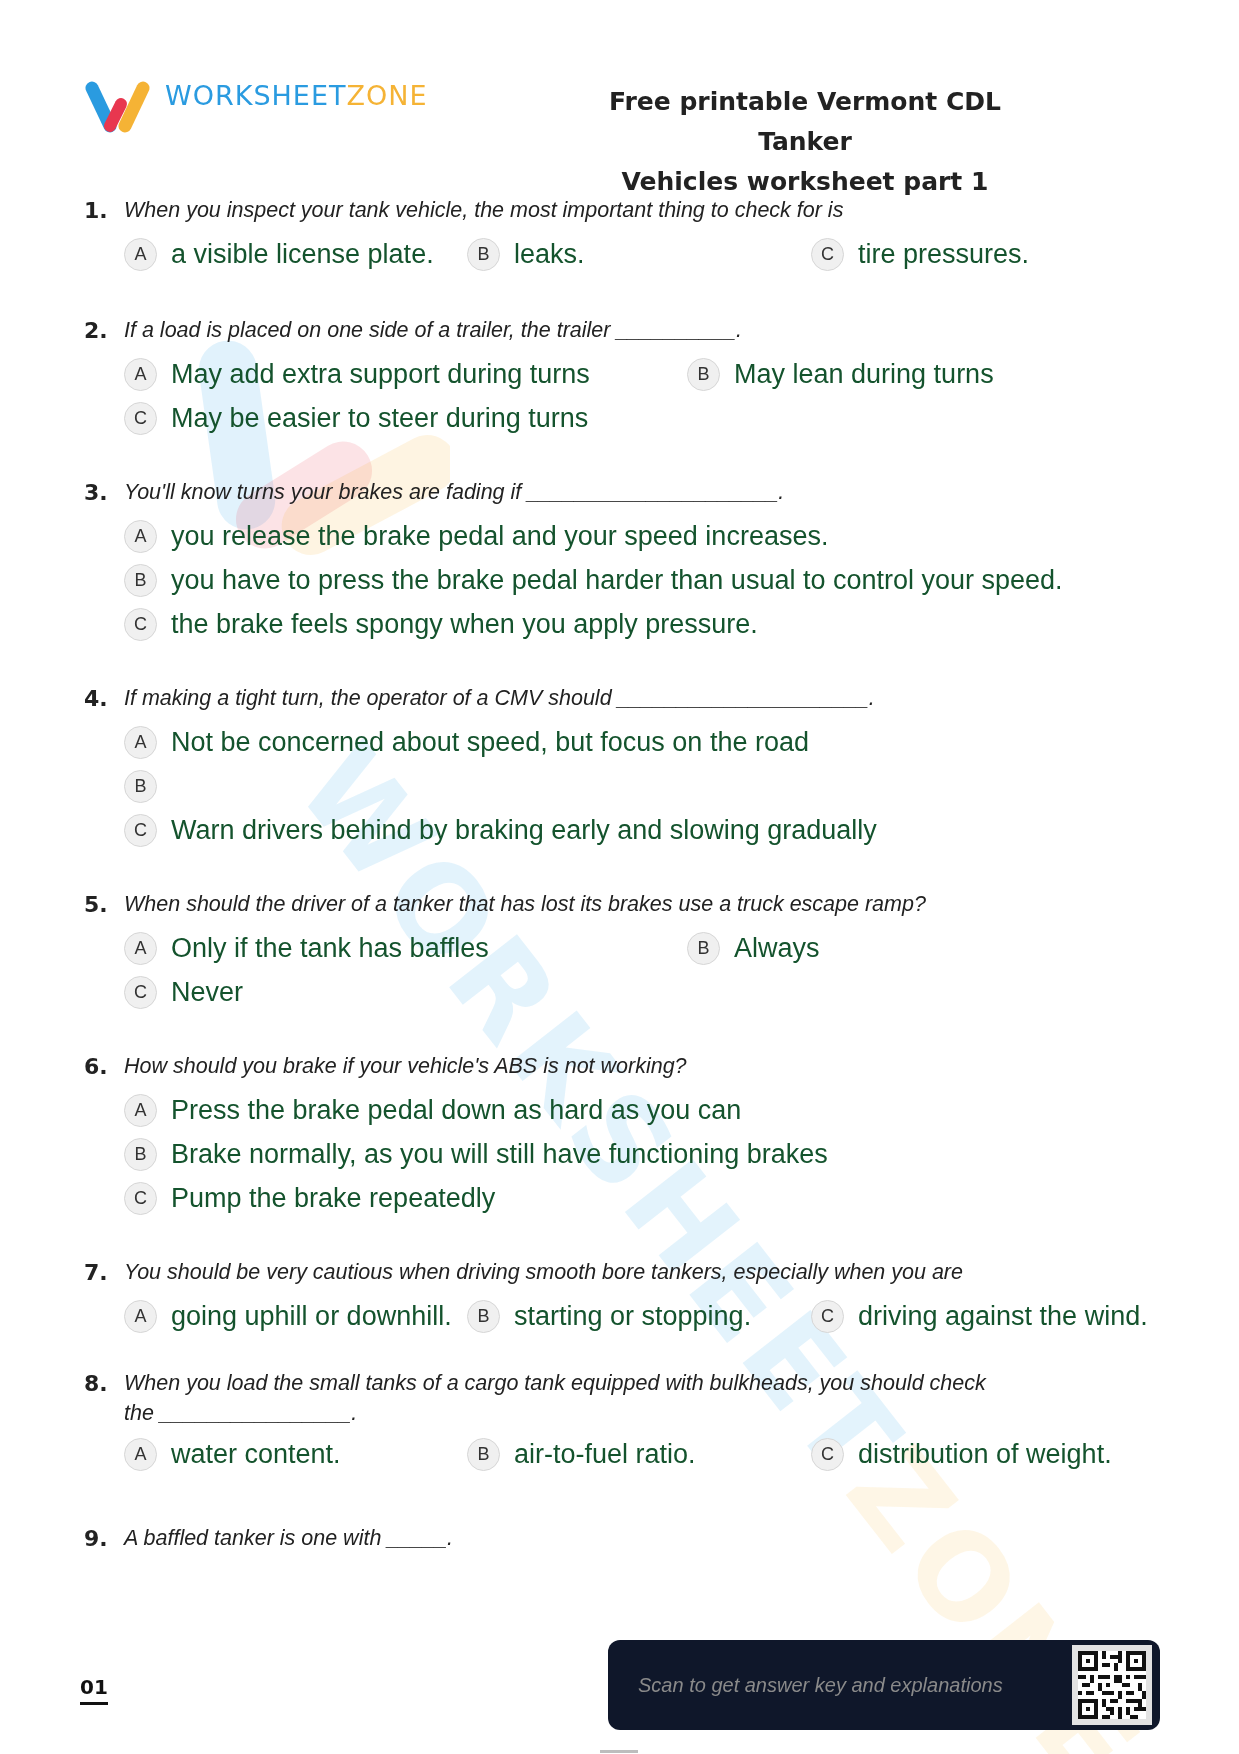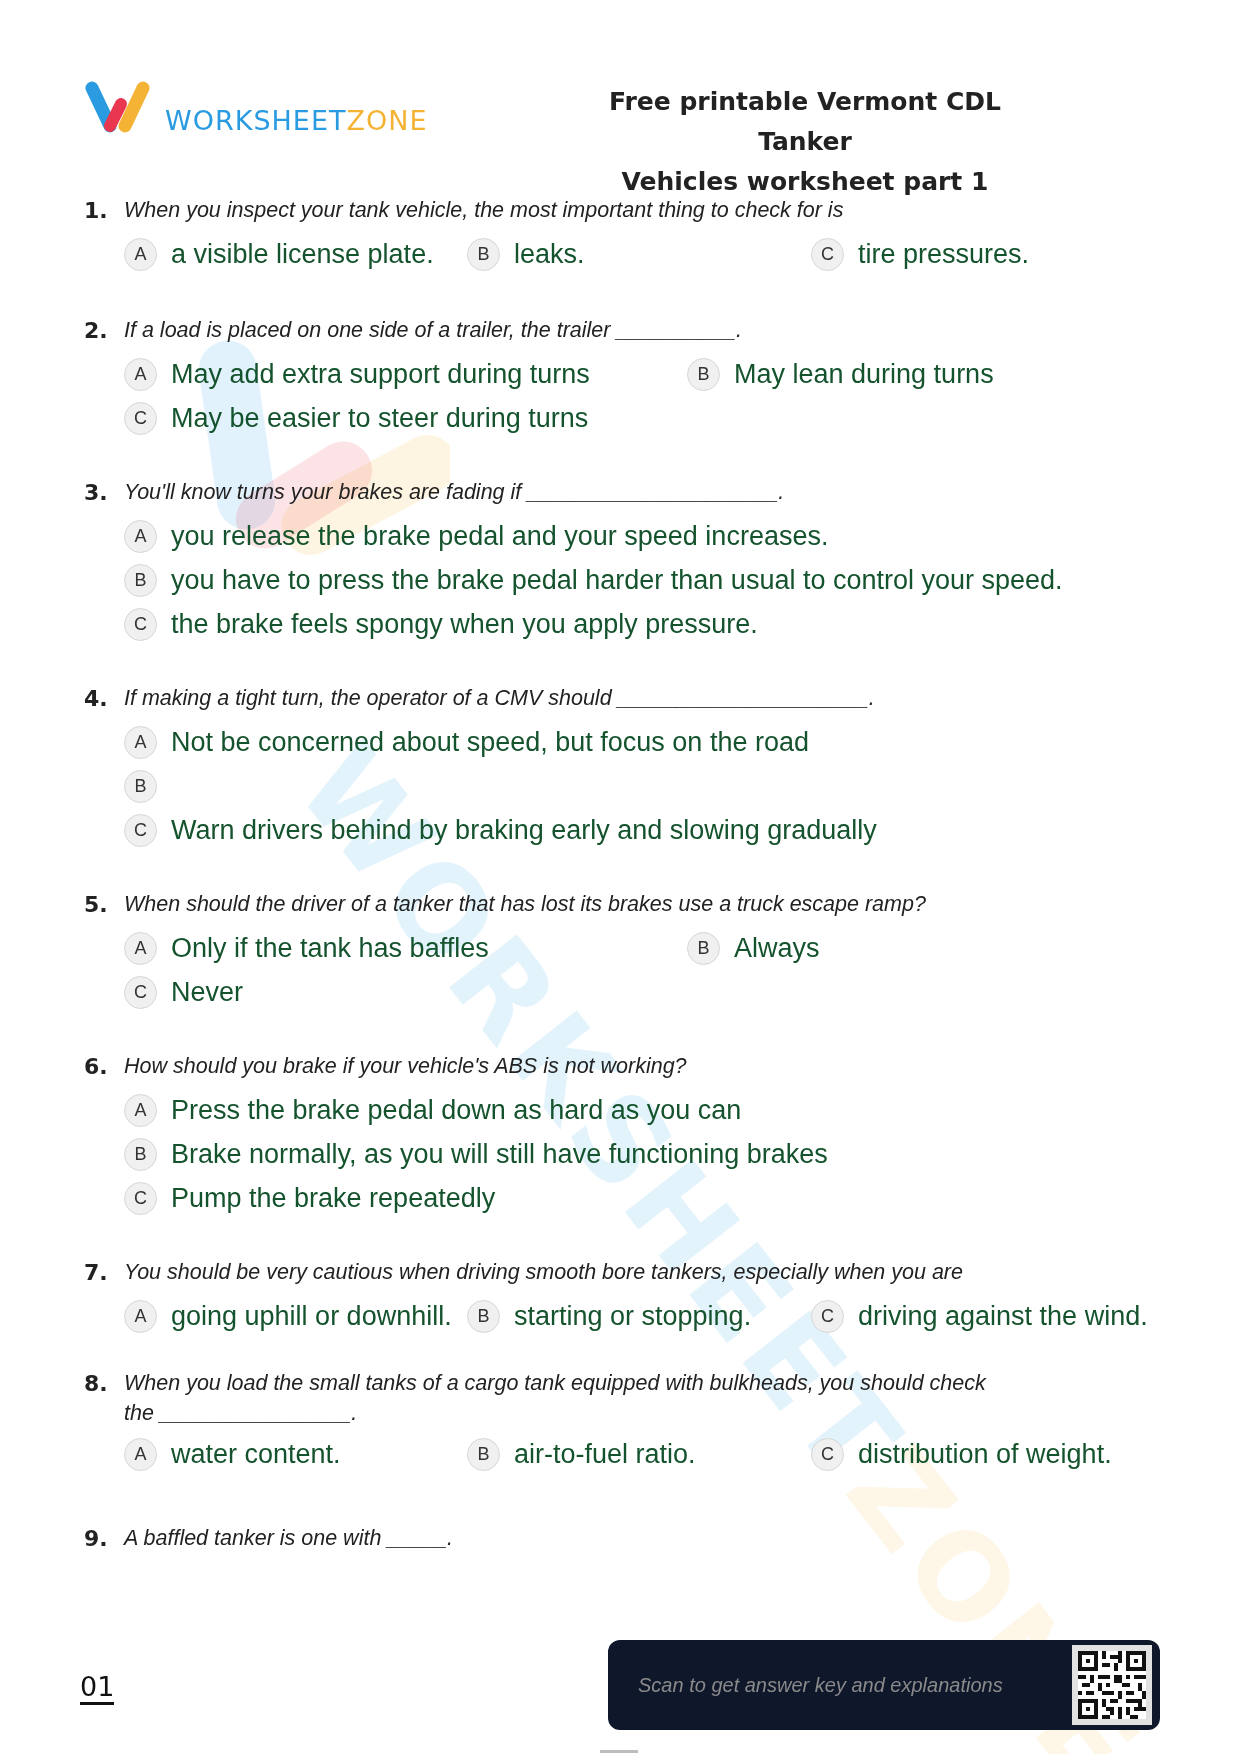--- a/index.html
+++ b/index.html
@@ -18,21 +18,21 @@
     font-family: "DejaVu Sans", sans-serif; font-weight: bold;
     font-size: 118px; letter-spacing: 6px;
     transform: rotate(52deg); transform-origin: 0 0;
     white-space: nowrap; pointer-events: none;
   }
   .wm-text .w1 { color: rgba(41,160,234,0.13); }
   .wm-text .w2 { color: rgba(248,184,58,0.13); }
 
   
   .header { position: absolute; left: 0; top: 0; width: 1239px; height: 170px; }
-  .logo { position: absolute; left: 83px; top: 80px; display: flex; align-items: flex-end; }
+  .logo { position: absolute; left: 83px; top: 80px; display: flex; align-items: flex-start; }
   .logo svg { width: 70px; height: 56px; }
   .logo-text {
     margin-left: 12px; font-size: 27px; letter-spacing: 1px;
     font-family: "DejaVu Sans", sans-serif;
   }
   .logo-text .b { color: #2a9be0; }
   .logo-text .o { color: #f5b335; }
   .title {
     position: absolute; left: 560px; top: 82px; width: 490px;
     text-align: center; font-family: "DejaVu Sans", sans-serif;
@@ -57,22 +57,22 @@
     width: 33px; height: 33px; border-radius: 50%;
     background: #f0f0f0; border: 1px solid #d6d6d6;
     display: flex; align-items: center; justify-content: center;
     font-size: 18px; color: #333; flex-shrink: 0;
   }
   .opt-text { margin-left: 14px; font-size: 27px; color: #14532d; white-space: nowrap; }
 
   
   .page-num {
     position: absolute; left: 80px; top: 1672px;
-    font-family: "DejaVu Sans", sans-serif; font-weight: normal;
-    font-size: 27px; color: #111; border-bottom: 3px solid #111; line-height: 30px;
+    font-family: "DejaVu Sans", sans-serif; font-weight: bold;
+    font-size: 20px; color: #111; border-bottom: 3px solid #111; line-height: 30px;
   }
   .scan-box {
     position: absolute; left: 608px; top: 1640px; width: 552px; height: 90px;
     background: #0f172a; border-radius: 12px; display: flex; align-items: center; font-style: italic;
   }
   .scan-text { margin-left: 30px; font-size: 20px; color: #8a8a8a; }
   .qr {
     position: absolute; right: 8px; top: 5px; width: 80px; height: 80px;
     background: #e2e2e2; display: flex; align-items: center; justify-content: center;
   }

